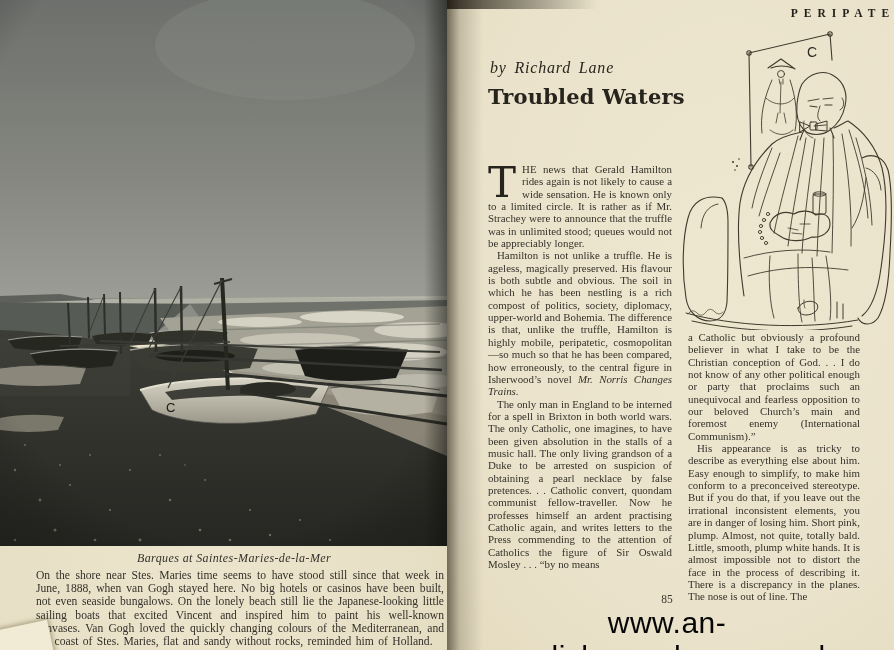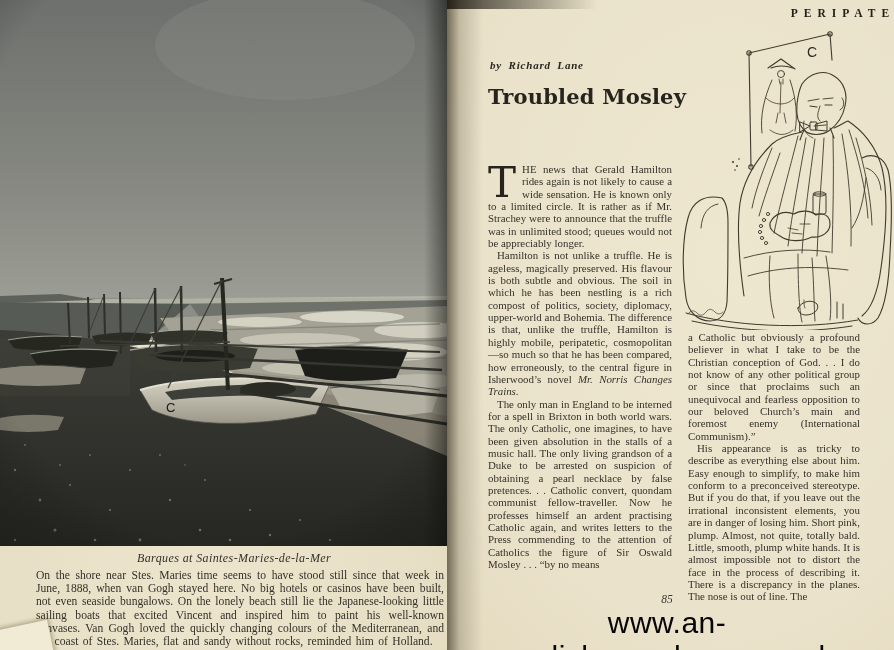--- a/index.html
+++ b/index.html
@@ -24,35 +24,35 @@
 
   
   .right-page{position:absolute;left:447px;top:0;width:503px;height:650px;
               background:radial-gradient(ellipse at 55% 40%, #eee7d0 0%, #eae2ca 65%, #e4dbc0 100%);}
   .gutter{position:absolute;left:0;top:0;width:36px;height:650px;
           background:linear-gradient(to right, rgba(44,36,20,.62), rgba(44,36,20,.2) 35%, rgba(44,36,20,0) 100%);}
   .top-shade{position:absolute;left:0;top:0;width:150px;height:9px;
              background:linear-gradient(to right, rgba(20,16,8,.8), rgba(20,16,8,0));}
   .running-head{position:absolute;right:4px;top:7px;font-size:11.5px;font-weight:bold;
                 letter-spacing:6px;color:#23211b;}
-  .byline{position:absolute;left:43px;top:59px;font-size:11px;font-weight:bold;
+  .byline{position:absolute;left:43px;top:59px;font-size:16px;font-weight:normal;
           font-style:italic;letter-spacing:.8px;word-spacing:3px;color:#29261f;}
   .title{position:absolute;left:41px;top:85px;font-family:"DejaVu Serif",serif;
          font-weight:bold;font-size:21px;line-height:23.5px;letter-spacing:.2px;color:#26241d;}
   .drawing{position:absolute;left:205px;top:18px;}
   .col{position:absolute;font-size:10.9px;line-height:12.35px;text-align:justify;
        color:#34312a;}
   .col p{margin:0;}
   .col .indent{text-indent:9px;}
   .col1{left:41px;top:163px;width:184px;}
   .col2{left:241px;top:331px;width:172px;}
   .dropcap{float:left;font-family:"DejaVu Serif",serif;font-size:42px;line-height:33px;
            padding:3px 6px 0 0;color:#26241d;}
   .pagenum-right{position:absolute;left:180px;top:593px;width:80px;text-align:center;
-                 font-size:11.5px;color:#3a372f;font-style:italic;}
+                 font-size:11.5px;color:#3a372f;}
 
   
   .watermark{position:absolute;left:455px;top:606px;width:424px;text-align:center;
              font-family:"Liberation Sans",sans-serif;font-size:30px;color:#060606;
              letter-spacing:.5px;z-index:30;}
 </style>
 </head>
 <body>
 
 <div class="scan">
@@ -204,21 +204,21 @@
 
   <div class="right-page">
     <div class="gutter"></div>
     <div class="top-shade"></div>
 
     <div class="running-head">PERIPATETICS</div>
 
     <div class="byline">by Richard Lane</div>
 
     <div class="title">
-      <div>Troubled Mosley</div>
+      <div>Troubled Waters</div>
     </div>
 
     <svg class="drawing" width="240" height="312" viewBox="0 0 240 312">
       <g fill="none" stroke="#3f3a2c" stroke-width="1.1" stroke-linecap="round">
 
         <g>
           <line x1="97" y1="35" x2="178" y2="16"></line>
           <line x1="97" y1="35" x2="99" y2="149"></line>
           <line x1="178" y1="16" x2="180" y2="42"></line>
           <circle cx="97" cy="35" r="2.2"></circle>
@@ -308,21 +308,21 @@
       </g>
     </svg>
 
     <div class="col col1">
       <p><span class="dropcap">T</span><span>HE news that Gerald Hamilton rides again is not likely to cause a wide sensation.  He is known only to a limited circle.  It is rather as if Mr. Strachey were to announce that the truffle was in unlimited stood; queues would not be appreciably longer.</span></p>
       <p class="indent"><span>Hamilton is not unlike a truffle.  He is ageless, magically preserved.  His flavour is both subtle and obvious.  The soil in which he has been nestling is a rich compost of politics, society, diplomacy, upper-world and Bohemia.  The difference is that, unlike the truffle, Hamilton is highly mobile, peripatetic, cosmopolitan—so much so that he has been compared, how erroneously, to the central figure in Isherwood’s novel </span><i>Mr. Norris Changes Trains</i><span>.</span></p>
       <p class="indent">The only man in England to be interned for a spell in Brixton in both world wars.  The only Catholic, one imagines, to have been given absolution in the stalls of a music hall.  The only living grandson of a Duke to be arrested on suspicion of obtaining a pearl necklace by false pretences. . .  Catholic convert, quondam communist fellow-traveller.  Now he professes himself an ardent practising Catholic again, and writes letters to the Press commending to the attention of Catholics the figure of Sir Oswald Mosley . . . “by no means</p>
     </div>
 
     <div class="col col2">
-      <p>a Catholic but obviously a profound believer in what I take to be the Christian conception of God. . .  I do not know of any other political group or since that proclaims such an unequivocal and fearless opposition to our beloved Church’s main and foremost enemy (International Communism).”</p>
+      <p>a Catholic but obviously a profound believer in what I take to be the Christian conception of God. . .  I do not know of any other political enough or party that proclaims such an unequivocal and fearless opposition to our beloved Church’s main and foremost enemy (International Communism).”</p>
       <p class="indent">His appearance is as tricky to describe as everything else about him.  Easy enough to simplify, to make him conform to a preconceived stereotype.  But if you do that, if you leave out the irrational inconsistent elements, you are in danger of losing him.  Short pink, plump.  Almost, not quite, totally bald.  Little, smooth, plump white hands.  It is almost impossible not to distort the face in the process of describing it.  There is a discrepancy in the planes.  The nose is out of line.  The</p>
     </div>
 
     <div class="pagenum-right">85</div>
   </div>
 
   <div class="watermark">www.an-englishmanshome.co.uk</div>
 </div>
 
 </body></html>

